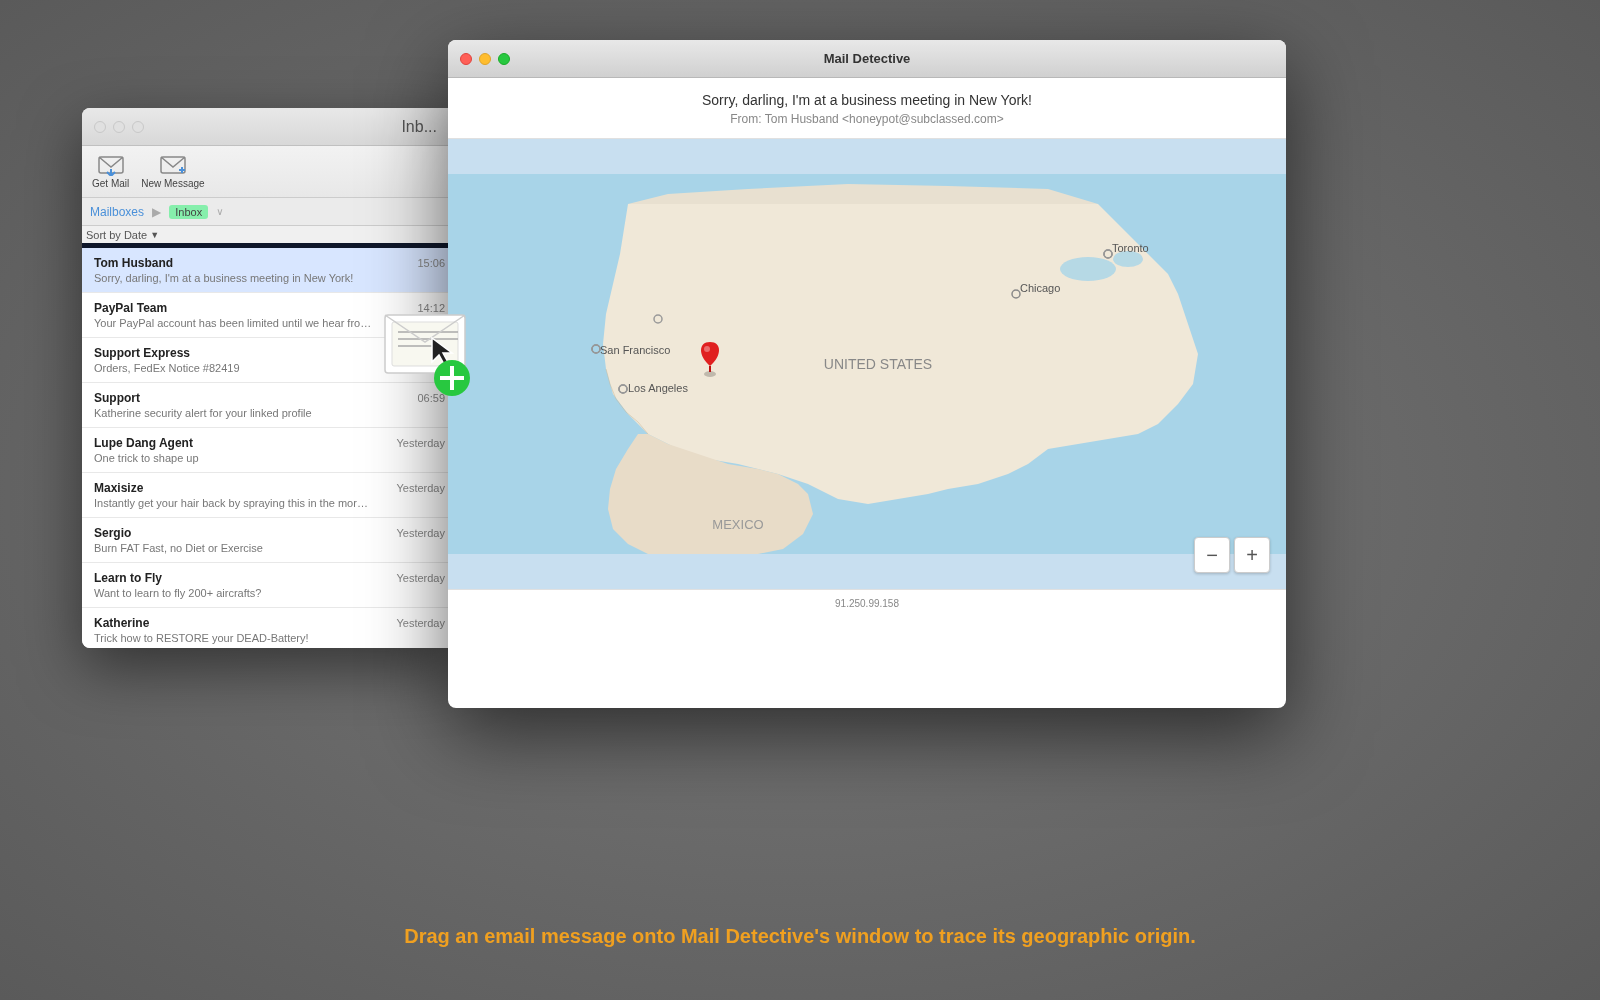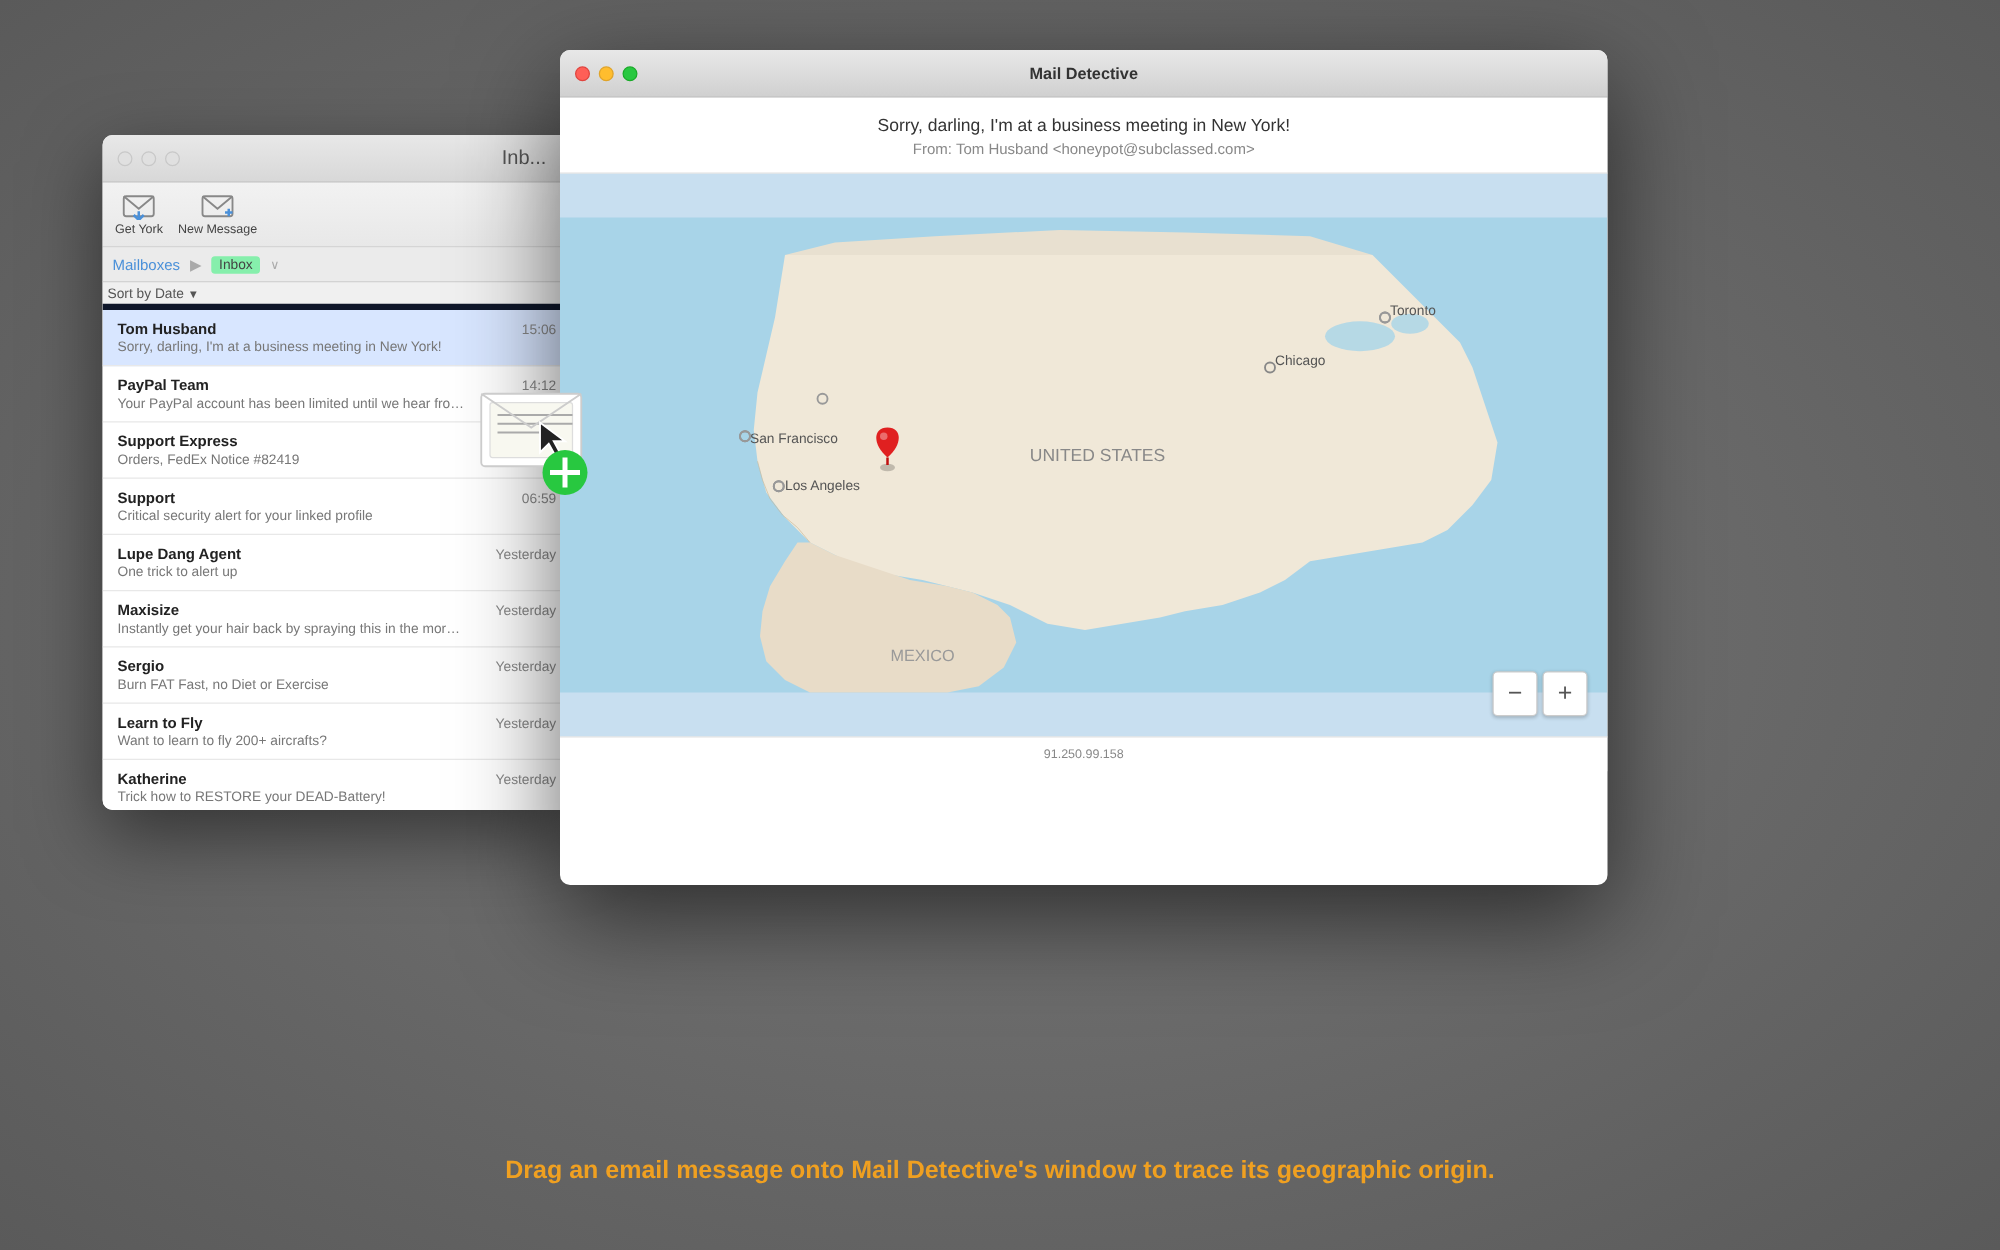--- a/index.html
+++ b/index.html
@@ -351,21 +351,21 @@
   <div class="mail-toolbar">
     <div class="toolbar-btn">
       <div class="toolbar-icon">
         <svg width="28" height="22" viewBox="0 0 28 22">
           <rect x="2" y="3" width="24" height="16" rx="2" fill="none" stroke="#888" stroke-width="1.5"></rect>
           <polyline points="2,3 14,13 26,3" fill="none" stroke="#888" stroke-width="1.5"></polyline>
           <line x1="14" y1="22" x2="14" y2="15" stroke="#4a90d9" stroke-width="2"></line>
           <polyline points="10,18 14,22 18,18" fill="none" stroke="#4a90d9" stroke-width="2"></polyline>
         </svg>
       </div>
-      <span class="toolbar-label">Get York</span>
+      <span class="toolbar-label">Get Mail</span>
     </div>
     <div class="toolbar-btn">
       <div class="toolbar-icon">
         <svg width="28" height="22" viewBox="0 0 28 22">
           <rect x="2" y="3" width="24" height="16" rx="2" fill="none" stroke="#888" stroke-width="1.5"></rect>
           <polyline points="2,3 14,13 26,3" fill="none" stroke="#888" stroke-width="1.5"></polyline>
           <line x1="20" y1="16" x2="26" y2="16" stroke="#4a90d9" stroke-width="2"></line>
           <line x1="23" y1="13" x2="23" y2="19" stroke="#4a90d9" stroke-width="2"></line>
         </svg>
       </div>
@@ -404,28 +404,28 @@
         <span class="email-sender">Support Express</span>
         <span class="email-time">08:15</span>
       </div>
       <div class="email-preview">Orders, FedEx Notice #82419</div>
     </div>
       <div class="email-item">
       <div class="email-header">
         <span class="email-sender">Support</span>
         <span class="email-time">06:59</span>
       </div>
-      <div class="email-preview">Critical security alert for your linked profile</div>
+      <div class="email-preview">Katherine security alert for your linked profile</div>
     </div>
       <div class="email-item">
       <div class="email-header">
         <span class="email-sender">Lupe Dang Agent</span>
         <span class="email-time">Yesterday</span>
       </div>
-      <div class="email-preview">One trick to alert up</div>
+      <div class="email-preview">One trick to shape up</div>
     </div>
       <div class="email-item">
       <div class="email-header">
         <span class="email-sender">Maxisize</span>
         <span class="email-time">Yesterday</span>
       </div>
       <div class="email-preview">Instantly get your hair back by spraying this in the mornin...</div>
     </div>
       <div class="email-item">
       <div class="email-header">

